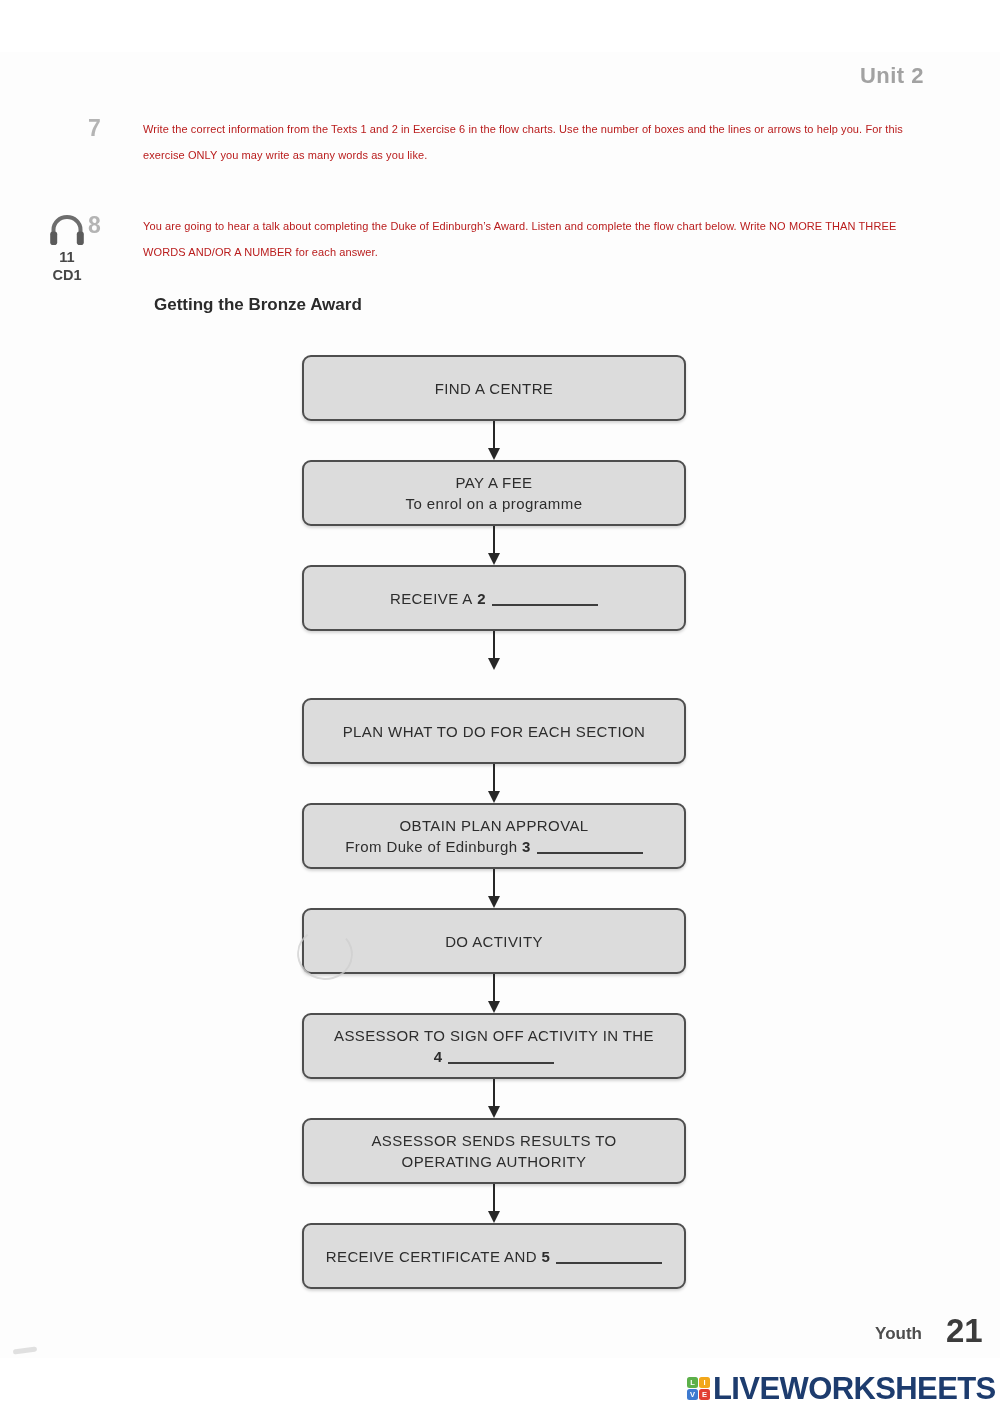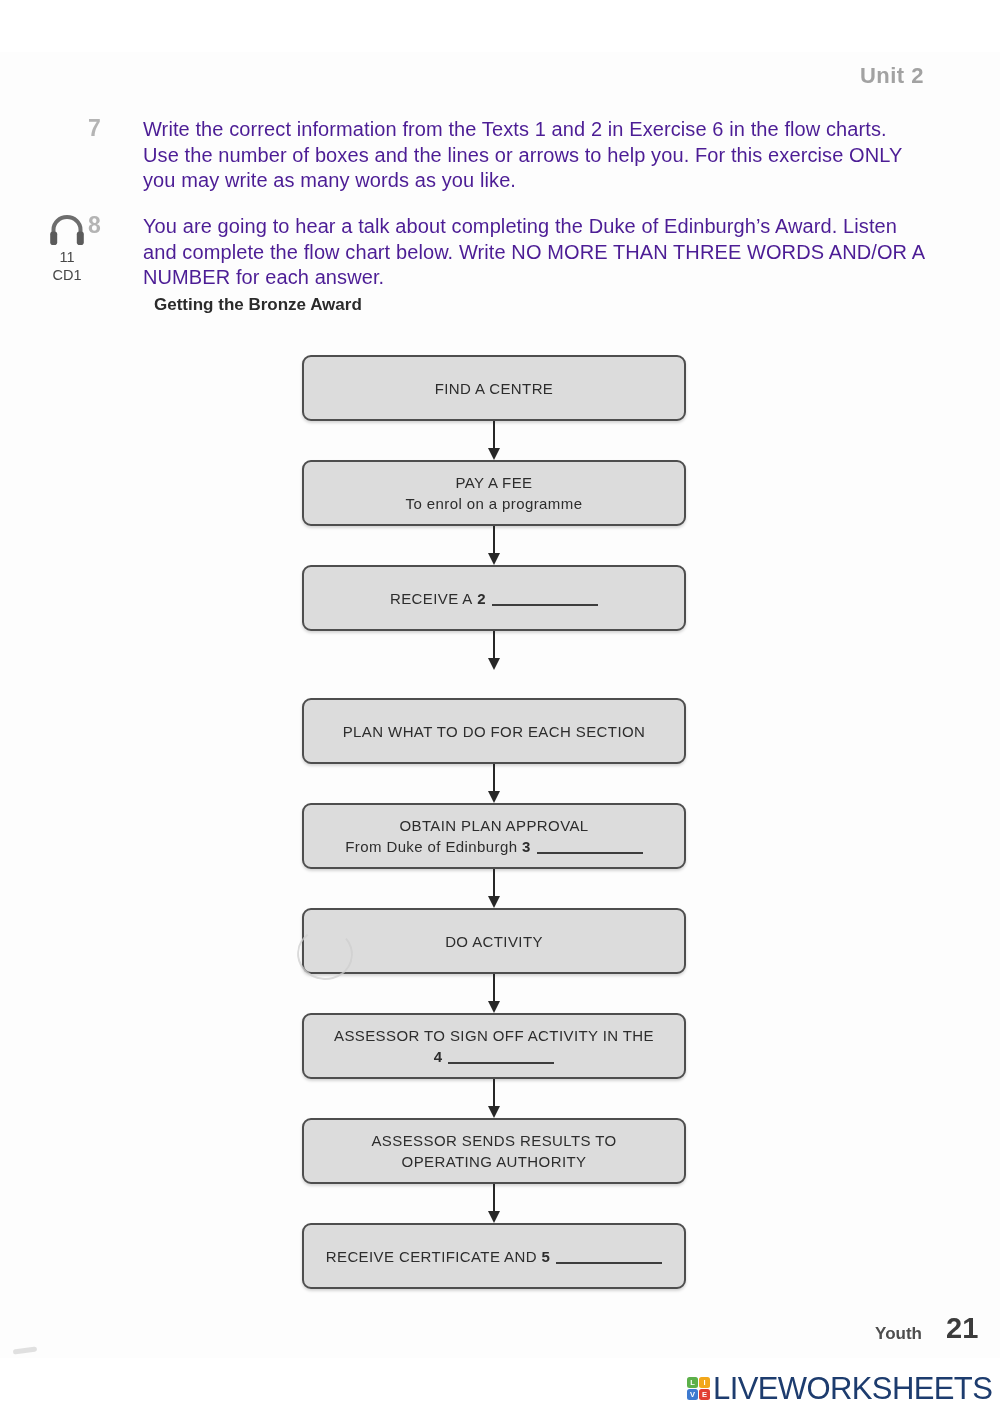--- a/index.html
+++ b/index.html
@@ -10,29 +10,29 @@
   }
   .scan-bg{position:absolute;left:0;top:52px;width:1000px;height:1306px;background:#fdfdfd;}
 
   .unit-label{position:absolute;top:63px;right:76px;font-size:22px;font-weight:bold;
     color:#a2a2a2;letter-spacing:.5px;}
 
   .ex-num{position:absolute;font-size:23px;font-weight:bold;color:#b4b4b4;}
   #ex7-num{left:88px;top:115px;}
   #ex8-num{left:88px;top:212px;}
 
-  .ex-text{position:absolute;left:143px;font-size:20px;line-height:25.5px;
-    color:#4c1d95;font-weight:500;letter-spacing:.1px;}
+  .ex-text{position:absolute;left:143px;font-size:11px;line-height:25.5px;
+    color:#b91c1c;font-weight:500;letter-spacing:.1px;}
   #ex7-text{top:117px;width:772px;}
   #ex8-text{top:214px;width:788px;}
 
   .audio-cluster{position:absolute;left:45px;top:212px;width:44px;}
   .audio-cluster svg{display:block;margin:0 auto;}
   .audio-track,.audio-cd{display:block;text-align:center;font-size:14.5px;color:#474747;
-    font-weight:400;line-height:18px;}
+    font-weight:700;line-height:18px;}
   .audio-track{margin-top:1px;}
 
   .flow-title{position:absolute;left:154px;top:295px;font-size:17px;font-weight:bold;color:#2b2b2b;}
 
   #flowchart{position:absolute;left:302px;top:355px;width:384px;}
   .flow-box{box-sizing:border-box;height:66px;background:#dcdcdc;border:2px solid #4e4e4e;
     border-radius:9px;display:flex;flex-direction:column;justify-content:center;align-items:center;
     padding:3px 12px;box-shadow:0 2px 3px rgba(0,0,0,.16);}
   .flow-line{font-size:15px;line-height:21px;color:#2d2d2d;letter-spacing:.4px;text-align:left;
     font-weight:500;white-space:nowrap;}
@@ -45,27 +45,27 @@
   .flow-arrow .head{position:absolute;left:50%;margin-left:-6px;top:27px;width:0;height:0;
     border-left:6px solid transparent;border-right:6px solid transparent;border-top:12px solid #272727;}
 
   .pencil-arc{position:absolute;left:297px;top:928px;width:52px;height:48px;border-radius:50%;
     border:2px solid #cfcfcf;border-top-color:transparent;transform:rotate(6deg);opacity:.75;}
   .pencil-dash{position:absolute;left:13px;top:1348px;width:24px;height:5px;background:#d8d8d8;
     border-radius:3px;transform:rotate(-8deg);opacity:.8;}
 
   .footer-section{position:absolute;left:860px;top:1324px;width:62px;text-align:right;
     font-size:17px;font-weight:bold;color:#4e4e4e;}
-  .footer-page{position:absolute;left:946px;top:1312px;font-size:29px;font-weight:bold;color:#3c3c3c;}
+  .footer-page{position:absolute;left:946px;top:1312px;font-size:33px;font-weight:bold;color:#3c3c3c;}
 
   .brand{position:absolute;left:687px;top:1373px;display:flex;align-items:center;gap:3px;}
   .brand-grid{display:grid;grid-template-columns:11px 11px;grid-auto-rows:11px;gap:1px;}
   .brand-sq{border-radius:2.5px;color:#fff;font-size:7.5px;font-weight:bold;
     display:flex;align-items:center;justify-content:center;line-height:1;}
-  .brand-text{font-size:31px;font-weight:normal;letter-spacing:-.6px;line-height:1;}
+  .brand-text{font-size:31px;font-weight:bold;letter-spacing:-.6px;line-height:1;}
 </style>
 </head>
 <body>
 
 <div class="scan-bg"></div>
 
 <div class="unit-label">Unit 2</div>
 
 <div class="ex-num" id="ex7-num">7</div>
 <div class="ex-text" id="ex7-text">Write the correct information from the Texts 1 and 2 in Exercise 6 in the flow charts. Use the number of boxes and the lines or arrows to help you. For this exercise ONLY you may write as many words as you like.</div>

